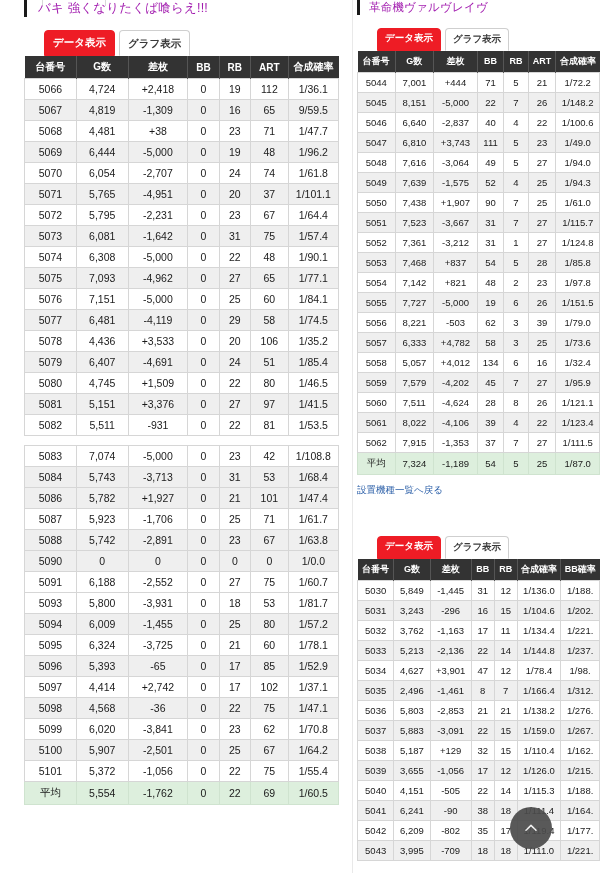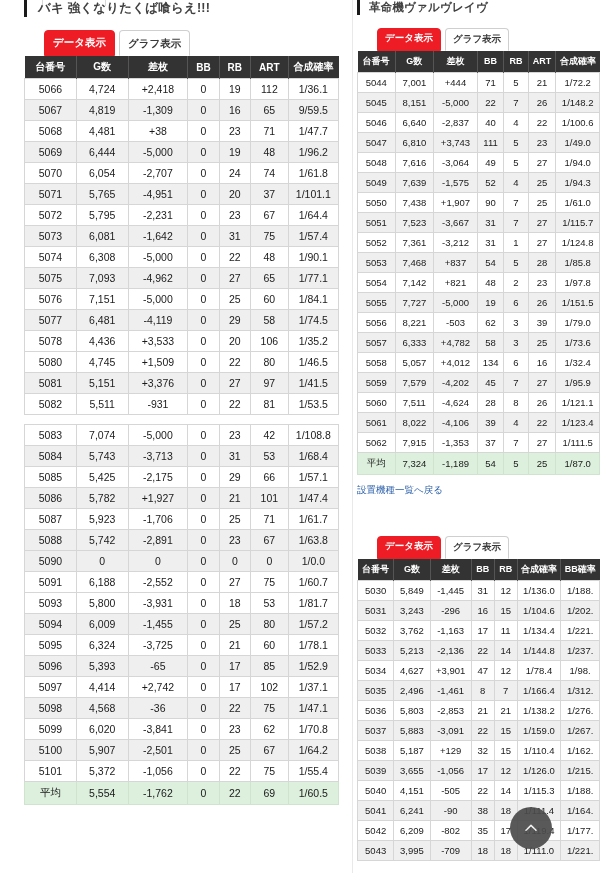--- a/index.html
+++ b/index.html
@@ -38,23 +38,23 @@
     width: 64px; height: 20px;
     border: 1px solid #d8d8d8;
     border-bottom: none;
     border-radius: 8px 8px 0 0;
     background: #ffffff;
   }
 
   .machine-title {
     display: flex;
     align-items: center;
-    font-weight: bold;
+    font-weight: normal;
     font-size: 12.5px;
-    color: #404040;
+    color: #a21caf;
     letter-spacing: 0.2px;
     line-height: 1.2;
   }
   .machine-title::before {
     content: "";
     display: inline-block;
     width: 3px; height: 17px;
     background: #1a1a1a;
     margin-right: 11px;
     flex: none;
@@ -334,20 +334,29 @@
               </tr>
               <tr class="even">
                 <td>5078</td>
                 <td>4,436</td>
                 <td>+3,533</td>
                 <td>0</td>
                 <td>20</td>
                 <td>106</td>
                 <td>1/35.2</td>
               </tr>
+              <tr class="odd">
+                <td>5079</td>
+                <td>6,407</td>
+                <td>-4,691</td>
+                <td>0</td>
+                <td>24</td>
+                <td>51</td>
+                <td>1/85.4</td>
+              </tr>
               <tr class="even">
                 <td>5080</td>
                 <td>4,745</td>
                 <td>+1,509</td>
                 <td>0</td>
                 <td>22</td>
                 <td>80</td>
                 <td>1/46.5</td>
               </tr>
               <tr class="odd">
@@ -396,29 +405,20 @@
                 <td>1/108.8</td>
               </tr>
               <tr class="odd">
                 <td>5084</td>
                 <td>5,743</td>
                 <td>-3,713</td>
                 <td>0</td>
                 <td>31</td>
                 <td>53</td>
                 <td>1/68.4</td>
-              </tr>
-              <tr class="even">
-                <td>5085</td>
-                <td>5,425</td>
-                <td>-2,175</td>
-                <td>0</td>
-                <td>29</td>
-                <td>66</td>
-                <td>1/57.1</td>
               </tr>
               <tr class="odd">
                 <td>5086</td>
                 <td>5,782</td>
                 <td>+1,927</td>
                 <td>0</td>
                 <td>21</td>
                 <td>101</td>
                 <td>1/47.4</td>
               </tr>

